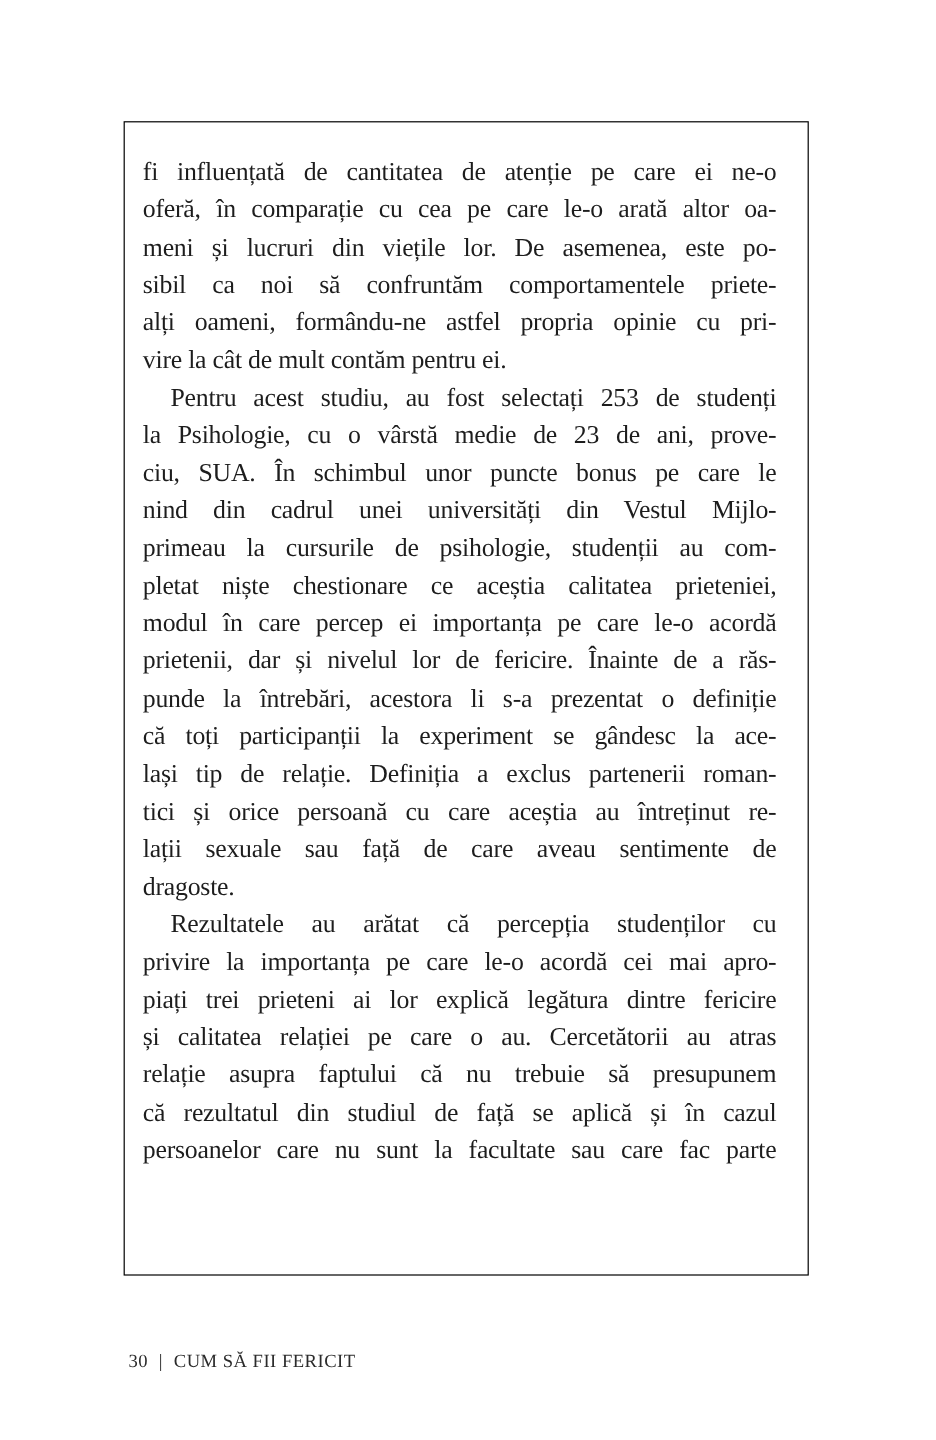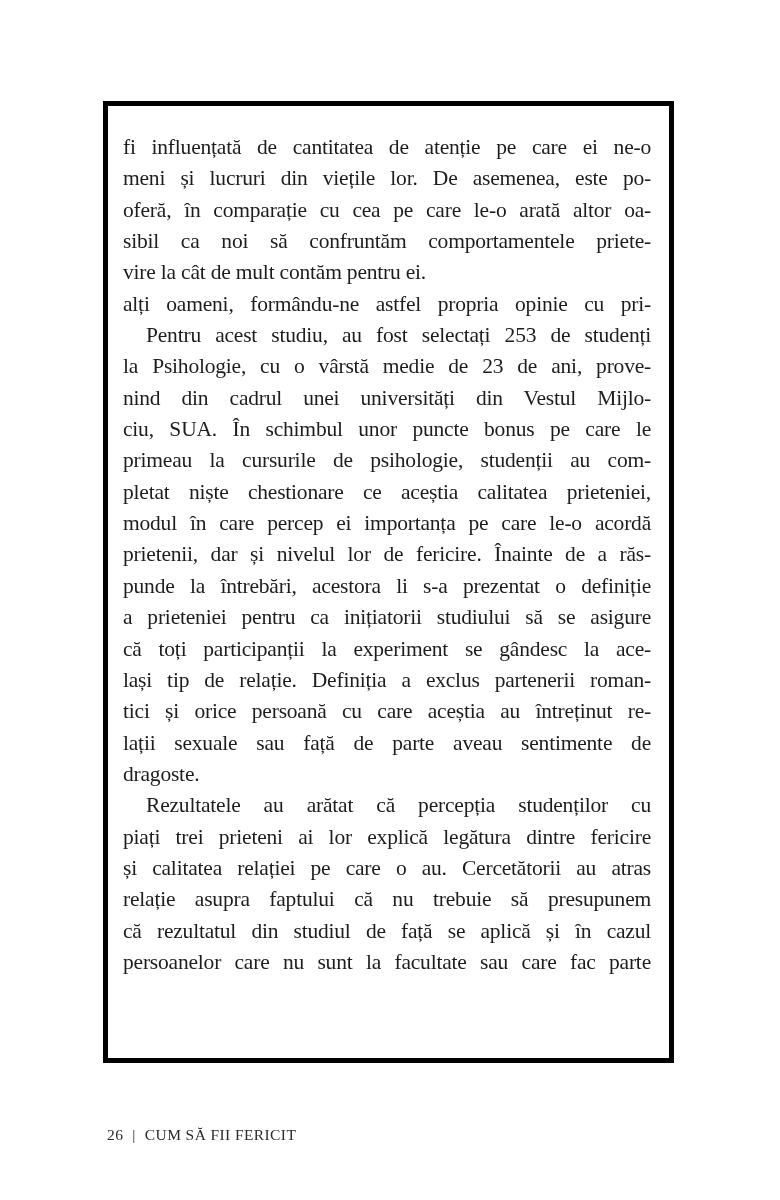--- a/index.html
+++ b/index.html
@@ -14,21 +14,21 @@
     background: #ffffff;
     overflow: hidden;
     font-family: "Liberation Serif", "DejaVu Serif", serif;
   }
   .page-frame {
     position: absolute;
     left: 103px;
     top: 101px;
     width: 571px;
     height: 962px;
-    border: 5px solid #000000;
+    border: 1px solid #000000;
     box-sizing: border-box;
     background: #ffffff;
   }
   .body-text {
     position: absolute;
     left: 15px;
     top: 26px;
     width: 528px;
     color: #1d1d1d;
     font-size: 21.5px;
@@ -68,51 +68,51 @@
 </head>
 <body>
 
 <div class="canvas">
 
   <div class="page-frame">
     <div class="body-text">
 
     <div class="paragraph">
           <div class="line">fi influențată de cantitatea de atenție pe care ei ne-o</div>
+          <div class="line">oferă, în comparație cu cea pe care le-o arată altor oa-</div>
           <div class="line">meni și lucruri din viețile lor. De asemenea, este po-</div>
-          <div class="line">oferă, în comparație cu cea pe care le-o arată altor oa-</div>
           <div class="line">sibil ca noi să confruntăm comportamentele priete-</div>
+          <div class="line">alți oameni, formându-ne astfel propria opinie cu pri-</div>
           <div class="line lastline">vire la cât de mult contăm pentru ei.</div>
-          <div class="line">alți oameni, formându-ne astfel propria opinie cu pri-</div>
         </div>
         <div class="paragraph">
           <div class="line indent">Pentru acest studiu, au fost selectați 253 de studenți</div>
           <div class="line">la Psihologie, cu o vârstă medie de 23 de ani, prove-</div>
+          <div class="line">ciu, SUA. În schimbul unor puncte bonus pe care le</div>
           <div class="line">nind din cadrul unei universități din Vestul Mijlo-</div>
-          <div class="line">ciu, SUA. În schimbul unor puncte bonus pe care le</div>
           <div class="line">primeau la cursurile de psihologie, studenții au com-</div>
           <div class="line">pletat niște chestionare ce aceștia calitatea prieteniei,</div>
           <div class="line">modul în care percep ei importanța pe care le-o acordă</div>
           <div class="line">prietenii, dar și nivelul lor de fericire. Înainte de a răs-</div>
           <div class="line">punde la întrebări, acestora li s-a prezentat o definiție</div>
-          <div class="line">a prieteniei pentru ca inițiatorii studiului să se asigure</div>
           <div class="line">că toți participanții la experiment se gândesc la ace-</div>
           <div class="line">lași tip de relație. Definiția a exclus partenerii roman-</div>
           <div class="line">tici și orice persoană cu care aceștia au întreținut re-</div>
-          <div class="line">lații sexuale sau față de parte aveau sentimente de</div>
+          <div class="line">lații sexuale sau față de care aveau sentimente de</div>
           <div class="line lastline">dragoste.</div>
         </div>
         <div class="paragraph">
           <div class="line indent">Rezultatele au arătat că percepția studenților cu</div>
+          <div class="line">privire la importanța pe care le-o acordă cei mai apro-</div>
           <div class="line">piați trei prieteni ai lor explică legătura dintre fericire</div>
           <div class="line">și calitatea relației pe care o au. Cercetătorii au atras</div>
           <div class="line">relație asupra faptului că nu trebuie să presupunem</div>
           <div class="line">că rezultatul din studiul de față se aplică și în cazul</div>
           <div class="line">persoanelor care nu sunt la facultate sau care fac parte</div>
         </div>
       </div>
   </div>
 
   <div class="page-footer">
-    <span>26</span><span class="footer-divider">|</span><span>CUM SĂ FII FERICIT</span>
+    <span>30</span><span class="footer-divider">|</span><span>CUM SĂ FII FERICIT</span>
   </div>
 
 </div>
 
 </body></html>

